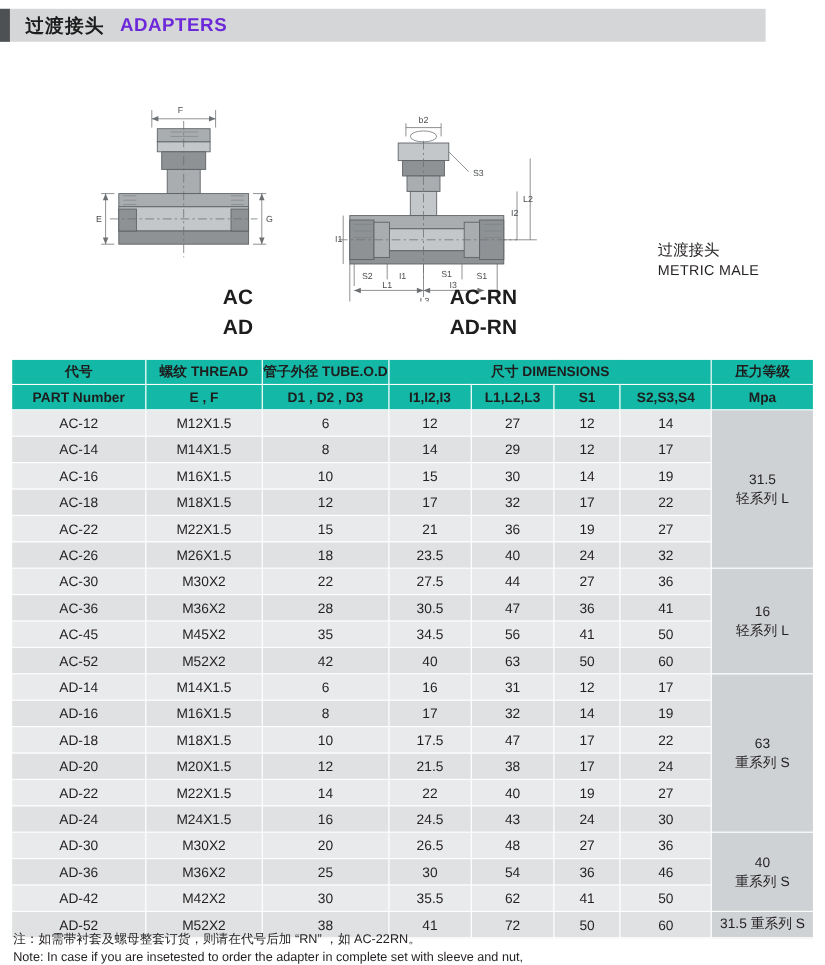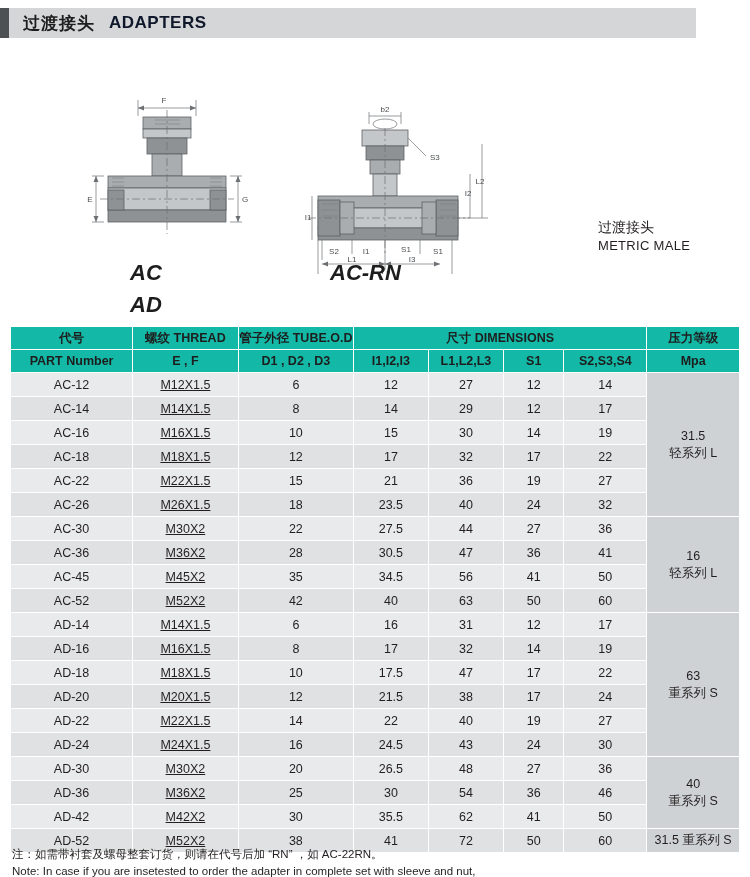--- a/index.html
+++ b/index.html
@@ -35,21 +35,21 @@
     font-size: 17px;
     font-weight: bold;
     letter-spacing: 1px;
     color: #1d1d1d;
   }
   .header-title-en {
     font-size: 17px;
     font-weight: bold;
     letter-spacing: 0.5px;
     margin-left: 14px;
-    color: #0f172a;
+    color: #6d28d9;
   }
 
   
   .drawing-area {
     position: absolute;
     left: 0; top: 44px;
     width: 750px; height: 270px;
   }
   .metric-label {
     position: absolute;
@@ -64,26 +64,25 @@
 
   .code-labels {
     position: absolute;
     top: 213px;
     left: 0;
     width: 750px;
     height: 60px;
   }
   .code-col {
     position: absolute;
-    text-align: left;
-    font-size: 22px;
+    text-align: right;
+    font-size: 19px;
     font-weight: bold;
     line-height: 1.45;
     color: #1d1d1d;
-    font-style: italic;
   }
   .code-col-1 { left: 130px; width: 100px; }
   .code-col-2 { left: 330px; width: 140px; }
 
   
   table.spec {
     position: absolute;
     left: 10px;
     top: 326px;
     width: 730px;
@@ -114,21 +113,21 @@
     background: #dfe1e2;
   }
   td.press {
     background: #cfd2d4 !important;
     font-size: 12.5px;
     line-height: 1.3;
   }
   td.partno {
     width: 126px;
   }
-  td.thread { width: 108px; text-decoration: underline; }
+  td.thread { width: 108px; }
   td.tube { width: 118px; }
   td.dim { width: 76px; }
   td.s1 { width: 62px; }
   td.s234 { width: 84px; }
   td.presscol { width: 96px; }
 
   
   .footnote {
     position: absolute;
     left: 12px;
@@ -289,20 +288,21 @@
     <div class="en">METRIC MALE</div>
   </div>
 
   <div class="code-labels">
     <div class="code-col code-col-1">
       <div>AC</div>
       <div>AD</div>
     </div>
     <div class="code-col code-col-2">
       <div>AC-RN</div>
+      <div>AD-RN</div>
     </div>
   </div>
 </div>
 
 <table class="spec">
   <thead>
     <tr>
       <th rowspan="1">代号</th>
       <th rowspan="1">螺纹 THREAD</th>
       <th rowspan="1">管子外径 TUBE.O.D</th>

